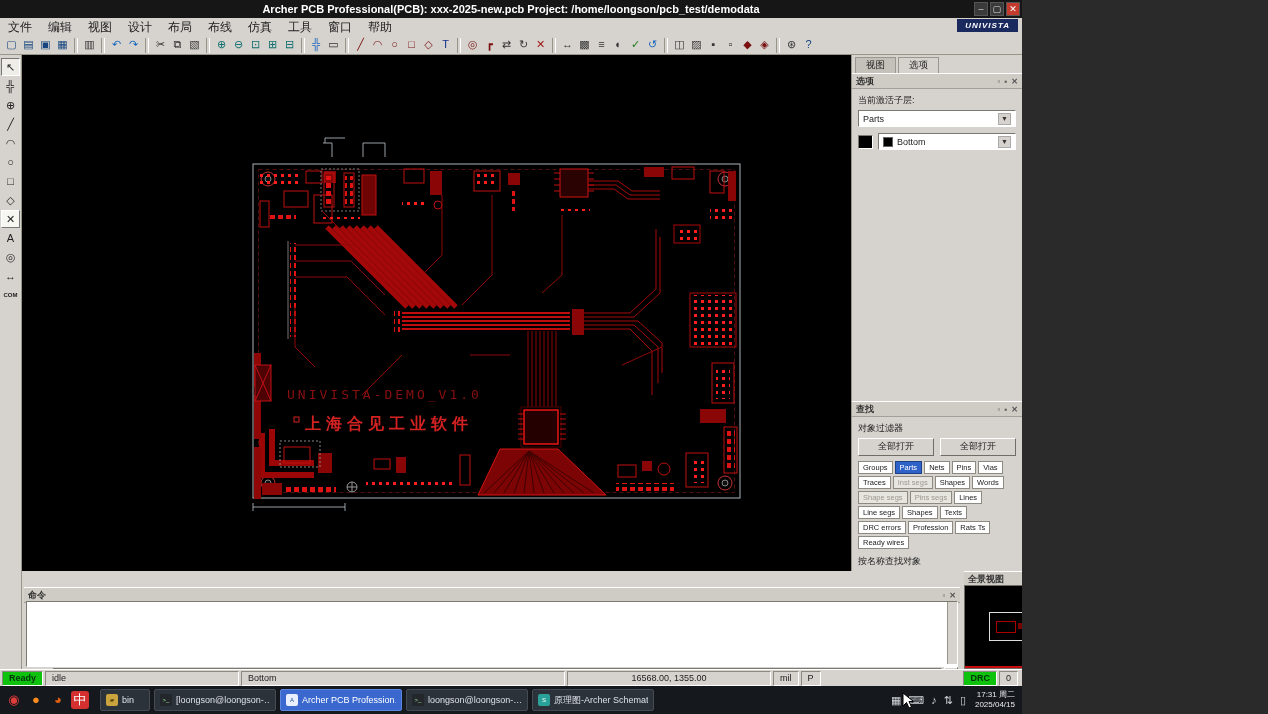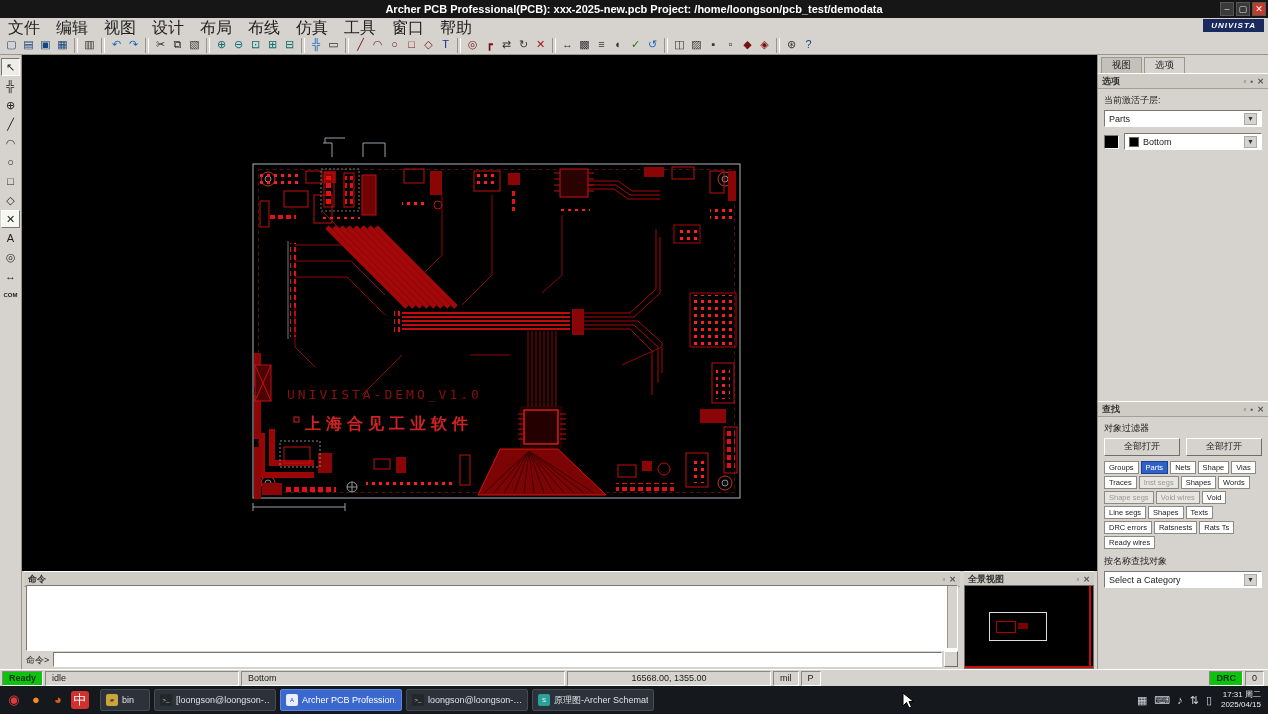--- a/index.html
+++ b/index.html
@@ -1,31 +1,31 @@
 <!DOCTYPE html>
 <html><head>
 <meta charset="utf-8">
 <style>
   html,body{margin:0;padding:0;background:#2a2a2a}
-  .app{position:relative;width:1268px;height:714px;overflow:hidden;background:#d6d3ce;
+  .app{position:relative;width:1022px;height:714px;overflow:hidden;background:#d6d3ce;
        font-family:"Liberation Sans",sans-serif;color:#222;-webkit-user-select:none}
 
   
   .titlebar{position:absolute;left:0;top:0;width:100%;height:18px;background:#161616;color:#fff}
   .titlebar .title{display:block;text-align:center;font-size:11px;font-weight:bold;line-height:18px;
        white-space:nowrap;overflow:hidden}
   .winbtns{position:absolute;right:2px;top:2px;display:flex;gap:2px}
   .winbtn{width:14px;height:14px;font-size:9px;line-height:13px;text-align:center;color:#ddd;
        background:#3a3a3a;border:1px solid #555;box-sizing:border-box}
   .winbtn.close{background:#c43b2e;color:#fff}
 
   
   .menubar{position:absolute;left:0;top:18px;width:100%;height:18px;background:#d6d3ce;
        border-bottom:1px solid #b5b2ab;display:flex;align-items:center}
-  .menu-item{font-size:16px;padding:0 8px;line-height:17px;cursor:default}
+  .menu-item{font-size:12px;padding:0 8px;line-height:17px;cursor:default}
   .brand{margin-left:auto;margin-right:2px;background:#1b2a5e;color:#fff;font-size:8px;font-style:italic;
        font-weight:bold;padding:2px 8px;letter-spacing:1px}
 
   
   .toolbar{position:absolute;left:0;top:36px;width:100%;height:19px;background:#d6d3ce;
        border-bottom:1px solid #989589;display:flex;align-items:center;padding-left:3px;box-sizing:border-box}
   .ticon{width:17px;height:16px;line-height:15px;text-align:center;font-size:11px;flex:0 0 auto;cursor:default}
   .tsep{width:2px;height:15px;border-left:1px solid #979489;border-right:1px solid #fff;margin:0 3px;flex:0 0 auto}
 
   
@@ -65,21 +65,21 @@
   .btnrow{display:flex;gap:6px;margin:3px 0 5px 0}
   .wbtn{flex:1;height:16px;background:#d6d3ce;border:1px solid;border-color:#fff #6f6d66 #6f6d66 #fff;
        font-size:9px;text-align:center;line-height:14px;cursor:default}
   .filters{display:flex;flex-wrap:wrap;gap:2px;margin-bottom:6px}
   .fbtn{background:#fff;border:1px solid #8d8a82;font-size:7.5px;padding:1px 4px;color:#222;cursor:default}
   .fbtn[data-state="active"]{background:#2f62c8;color:#fff;border-color:#1d3f86}
   .fbtn[data-state="disabled"]{color:#9b9890;background:#e7e5e0}
 
   
   .bottompanels{position:absolute;left:22px;top:571px;width:1075px;height:98px;background:#d6d3ce}
-  .cmdpanel{position:absolute;left:2px;top:0;width:936px;height:98px}
+  .cmdpanel{position:absolute;left:2px;top:16px;width:936px;height:98px}
   .cmd-output{position:absolute;left:2px;top:14px;right:2px;height:64px;background:#fff;
        border:1px solid;border-color:#7a7a72 #fff #fff #7a7a72}
   .cmd-scroll{position:absolute;right:3px;top:15px;width:9px;height:62px;background:#d6d3ce;border-left:1px solid #989589}
   .cmdrow{position:absolute;left:2px;right:2px;bottom:2px;height:15px;display:flex;align-items:flex-end}
   .cmdrow .plabel{font-size:9px;margin-right:4px;white-space:nowrap}
   .cmd-input{flex:1;height:13px;border:1px solid;border-color:#7a7a72 #fff #fff #7a7a72;background:#fff;
        font-size:9px;font-family:"Liberation Sans",sans-serif;padding:0 2px;outline:none}
   .cmd-btn{width:12px;height:14px;background:#d6d3ce;border:1px solid;border-color:#fff #6f6d66 #6f6d66 #fff;margin-left:2px}
   .minimap{position:absolute;left:942px;top:0;width:130px;height:98px}
   .mmview{position:absolute;left:0;top:14px;right:0;bottom:0;background:#000;border:1px solid #6f6d66}
@@ -449,34 +449,34 @@
       <div class="rlabel">对象过滤器</div>
       <div class="btnrow">
         <span class="wbtn">全部打开</span>
         <span class="wbtn">全部打开</span>
       </div>
       <div class="filters">
 
       <span class="fbtn" data-state="normal">Groups</span>
           <span class="fbtn" data-state="active">Parts</span>
           <span class="fbtn" data-state="normal">Nets</span>
-          <span class="fbtn" data-state="normal">Shape</span>
+          <span class="fbtn" data-state="normal">Pins</span>
           <span class="fbtn" data-state="normal">Vias</span>
           <span class="fbtn" data-state="normal">Traces</span>
           <span class="fbtn" data-state="disabled">Inst segs</span>
           <span class="fbtn" data-state="normal">Shapes</span>
           <span class="fbtn" data-state="normal">Words</span>
           <span class="fbtn" data-state="disabled">Shape segs</span>
-          <span class="fbtn" data-state="disabled">Void wires</span>
-          <span class="fbtn" data-state="normal">Void</span>
+          <span class="fbtn" data-state="disabled">Pins segs</span>
+          <span class="fbtn" data-state="normal">Lines</span>
           <span class="fbtn" data-state="normal">Line segs</span>
           <span class="fbtn" data-state="normal">Shapes</span>
           <span class="fbtn" data-state="normal">Texts</span>
           <span class="fbtn" data-state="normal">DRC errors</span>
-          <span class="fbtn" data-state="normal">Ratsnests</span>
+          <span class="fbtn" data-state="normal">Profession</span>
           <span class="fbtn" data-state="normal">Rats Ts</span>
           <span class="fbtn" data-state="normal">Ready wires</span>
         </div>
       <div class="rlabel">按名称查找对象</div>
       <div class="select">
         <span>Select a Category</span>
         <span class="arrow">▼</span>
       </div>
     </div>
 

